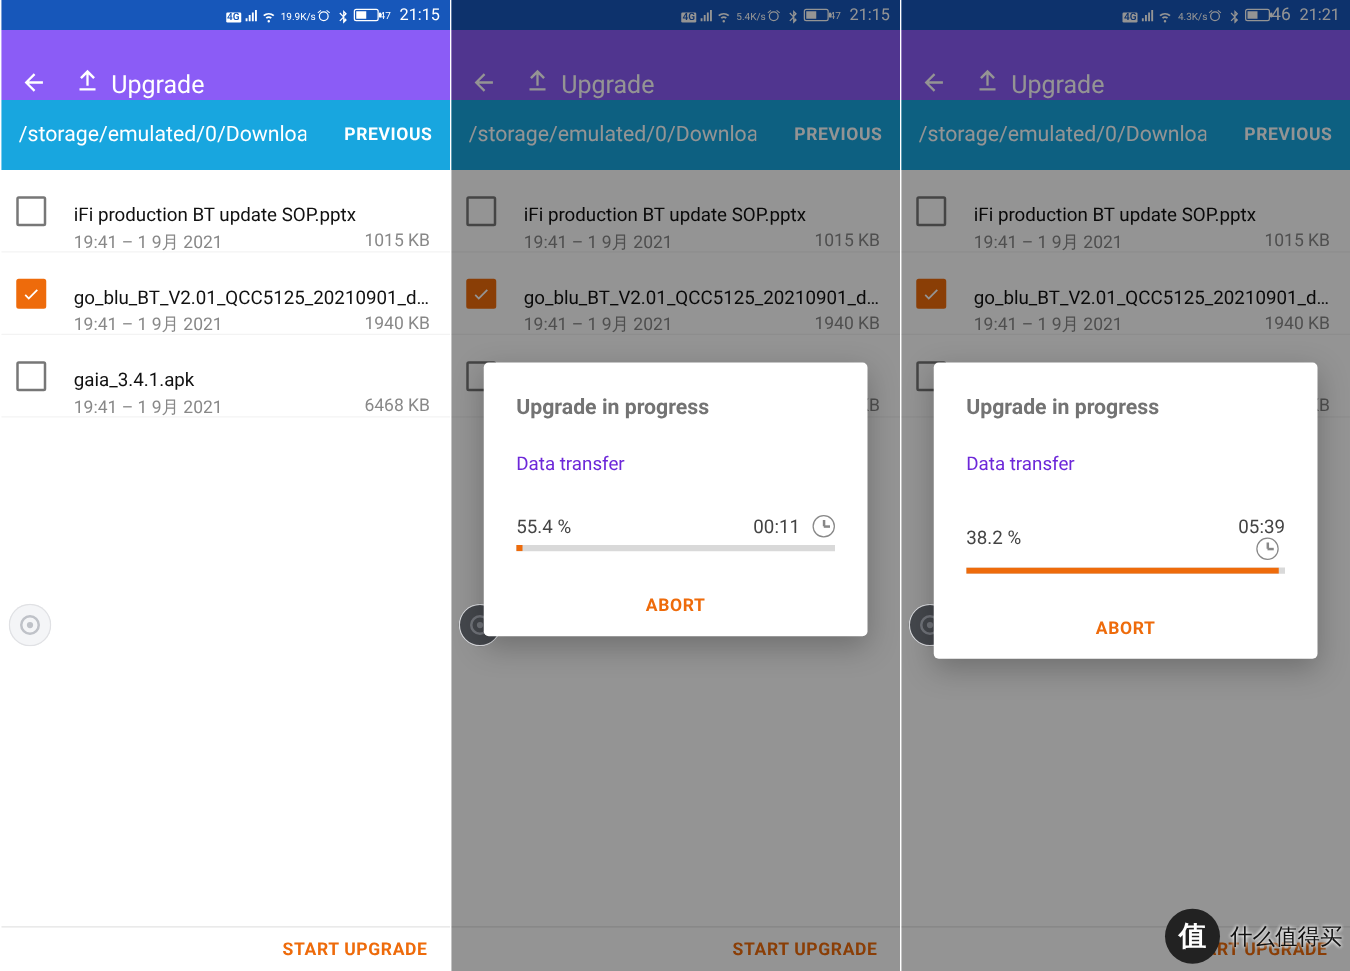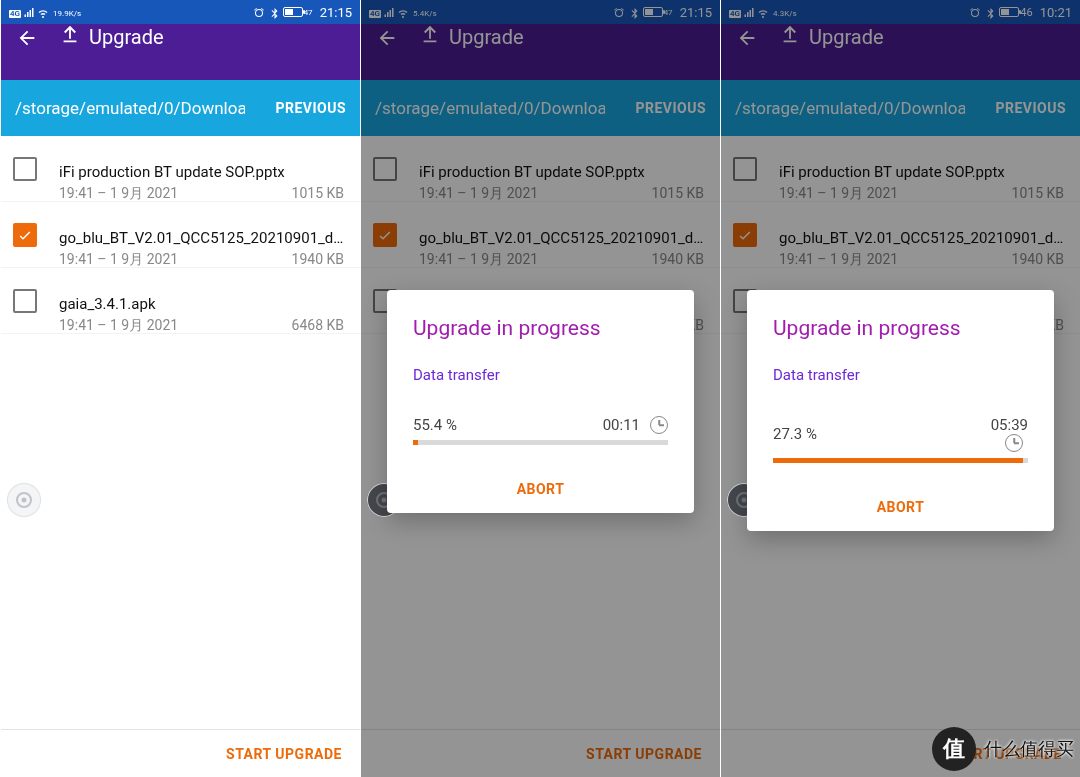--- a/index.html
+++ b/index.html
@@ -1,31 +1,31 @@
 <!DOCTYPE html>
 <html><head>
   <meta charset="utf-8">
   <style>
     * { margin: 0; padding: 0; box-sizing: border-box; }
     html, body { width: 1080px; height: 777px; overflow: hidden; font-family: Roboto, "Helvetica Neue", Arial, sans-serif; background: #fff; }
     .wrap { display: flex; width: 1080px; height: 777px; }
     .screen { width: 360px; height: 777px; position: relative; background: #fff; overflow: hidden; border-left: 1px solid rgba(0,0,0,0); }
     .dimmed { position: absolute; inset: 0; background: rgba(0,0,0,0.42); z-index: 10; }
     
-    .statusbar { height: 24px; background: #1757ba; color: #fff; display: flex; align-items: center; font-size: 11px; padding: 0 8px; justify-content: space-between; }
+    .statusbar { height: 24px; background: #1757ba; color: #fff; display: flex; align-items: center; font-size: 11px; padding: 0 8px; justify-content: flex-end; }
     .statusbar .sb-left { display: flex; align-items: baseline; gap: 2px; }
     .statusbar .sb-right { display: flex; align-items: center; gap: 3px; }
     .sb-rate { display: flex; flex-direction: row; line-height: 8px; font-size: 8px; margin-left: 2px; }
     .sb-icon svg, .sb-icon { width: 12px; height: 12px; fill: #fff; display: inline-block; vertical-align: middle; }
     .batt { display:inline-flex; align-items:center; border:1px solid #fff; border-radius:2px; width:20px; height:10px; position:relative; padding:1px;}
     .batt::after{content:"";position:absolute;right:-3px;top:2px;width:2px;height:4px;background:#fff;border-radius:1px;}
     .batt i{background:#fff;height:100%;display:block;}
     .tag4g { font-size:8px; background:#fff; color:#1757ba; padding:0 1px; border-radius:1px; font-weight:600; line-height:8px;}
     
-    .appbar { height: 56px; background: #4c1d95; color: #fff; display: flex; align-items: flex-start; padding: 0 12px; }
+    .appbar { height: 56px; background: #8b5cf6; color: #fff; display: flex; align-items: flex-end; padding: 0 12px; }
     .appbar .back-icon { width: 28px; height: 28px; display: flex; align-items: center; justify-content: center; cursor: pointer; }
     .appbar .back-icon svg { width: 22px; height: 22px; fill: #fff; }
     .appbar .title-group { display: flex; align-items: center; margin-left: 18px; gap: 8px; }
     .appbar .upload-icon svg { width: 22px; height: 22px; fill: #fff; }
     .appbar .app-title { font-size: 20px; font-weight: 400; }
     
     .pathbar { height: 56px; background: #18a6df; color: #fff; display: flex; align-items: center; padding: 0 14px; justify-content: space-between; overflow: hidden; }
     .pathbar .path-text { font-size: 17px; line-height: 20px; max-width: 230px; overflow: hidden; }
     .pathbar .prev-btn { font-size: 14px; font-weight: 700; letter-spacing: 0.5px; cursor: pointer; }
     
@@ -33,25 +33,25 @@
     .file-row { height: 66px; display: flex; align-items: center; padding: 0 16px 0 12px; border-bottom: 1px solid #f3f3f3; }
     .checkbox { width: 24px; height: 24px; border: 2px solid #777; border-radius: 2px; display: flex; align-items: center; justify-content: center; flex-shrink: 0; cursor: pointer; }
     .checkbox.checked { background: #ee6b0b; border-color: #ee6b0b; }
     .checkbox.checked svg { width: 16px; height: 16px; fill: #fff; }
     .file-info { margin-left: 22px; flex: 1; min-width: 0; margin-top: 28px; }
     .file-name { font-size: 15px; color: #111; white-space: nowrap; overflow: hidden; text-overflow: ellipsis; }
     .file-meta { display: flex; justify-content: space-between; margin-top: 4px; }
     .file-date { font-size: 14px; color: #888; }
     .file-size { font-size: 14px; color: #888; }
     
-    .footer { position: absolute; bottom: 0; left: 0; right: 0; height: 48px; border-top: 1px solid #e4e4e4; background: #fff; display: flex; align-items: center; justify-content: flex-end; padding: 0 18px; z-index: 5; }
+    .footer { position: absolute; bottom: 0; left: 0; right: 0; height: 36px; border-top: 1px solid #e4e4e4; background: #fff; display: flex; align-items: center; justify-content: flex-end; padding: 0 18px; z-index: 5; }
     .start-btn { color: #ee6b0b; font-weight: 700; letter-spacing: 0.5px; font-size: 14px; cursor: pointer; }
     
     .dialog { position: absolute; left: 26px; right: 26px; top: 290px; background: #fff; border-radius: 4px; z-index: 20; box-shadow: 0 8px 24px rgba(0,0,0,0.25); padding: 26px 26px 16px 26px; }
-    .dlg-title { font-size: 21px; font-weight: 400; color: #a21caf; margin-bottom: 26px; }
+    .dlg-title { font-size: 17px; font-weight: 700; color: #737373; margin-bottom: 26px; }
     .dlg-sub { font-size: 15px; color: #6d28d9; margin-bottom: 32px; }
     .dlg-row { display: flex; justify-content: space-between; align-items: center; font-size: 15px; color: #444; margin-bottom: 6px; }
     .clock-icon { width: 18px; height: 18px; border: 1.5px solid #888; border-radius: 50%; position: relative; margin-left: 10px; display: inline-block; flex-shrink: 0; }
     .clock-icon::before { content:""; position:absolute; left:50%; top:50%; width:1.5px; height:5px; background:#888; transform-origin: bottom center; transform: translate(-50%,-100%);}
     .clock-icon::after { content:""; position:absolute; left:50%; top:50%; width:5px; height:1.5px; background:#888; transform-origin: left center; transform: translateY(-50%);}
     .progress { height: 5px; background: #d9d9d9; border-radius: 0; overflow: hidden; }
     .progress > i { display:block; height:100%; background:#ee6b0b; }
     .dlg-actions { display: flex; justify-content: center; margin-top: 36px; }
     .abort-btn { color: #ee6b0b; font-weight: 700; font-size: 14px; letter-spacing: 0.5px; cursor: pointer; }
     
@@ -284,22 +284,22 @@
         <div class="sb-right">
           <span class="sb-icon"><svg viewBox="0 0 24 24">
               <path d="M12 4a8 8 0 108 8 8 8 0 00-8-8zm0 14a6 6 0 116-6 6 6 0 01-6 6zM7 2L2 6l1 1 5-4zM17 2l5 4-1 1-5-4z"></path>
             </svg></span>
           <span class="sb-icon"><svg viewBox="0 0 24 24">
               <path d="M13 2v8.6L8.4 6 7 7.4 12.6 13 7 18.6 8.4 20 13 15.4V24l6-6-4.6-5L19 8zM15 6.8L16.2 8 15 9.2zM15 17.2v-2.4L16.2 16z"></path>
             </svg></span>
           <span class="batt">
             <i style="width:49%"></i>
           </span>
-          <span style="font-size:11px;margin-left:-2px">46</span>
-          <span style="font-size:13px;margin-left:4px">10:21</span>
+          <span style="font-size:14px;margin-left:-2px">46</span>
+          <span style="font-size:13px;margin-left:4px">21:21</span>
         </div>
       </div>
       <div class="appbar">
         <span class="back-icon">
           <svg viewBox="0 0 24 24">
             <path d="M20 11H7.83l5.59-5.59L12 4l-8 8 8 8 1.41-1.41L7.83 13H20z"></path>
           </svg>
         </span>
         <span class="title-group">
           <span class="upload-icon"><svg viewBox="0 0 24 24">
@@ -352,21 +352,21 @@
         <span class="start-btn">START UPGRADE</span>
       </div>
       <div class="dimmed"></div>
       <div class="float-dot dim">
         <i></i>
       </div>
       <div class="dialog">
         <div class="dlg-title">Upgrade in progress</div>
         <div class="dlg-sub">Data transfer</div>
         <div class="dlg-row">
-          <span>27.3 %</span>
+          <span>38.2 %</span>
           <span style="display:flex;align-items:center;flex-direction:column;">
             <span>05:39</span>
             <span class="clock-icon"></span>
           </span>
         </div>
         <div class="progress">
           <i style="width:98.2%"></i>
         </div>
         <div class="dlg-actions">
           <span class="abort-btn">ABORT</span>

